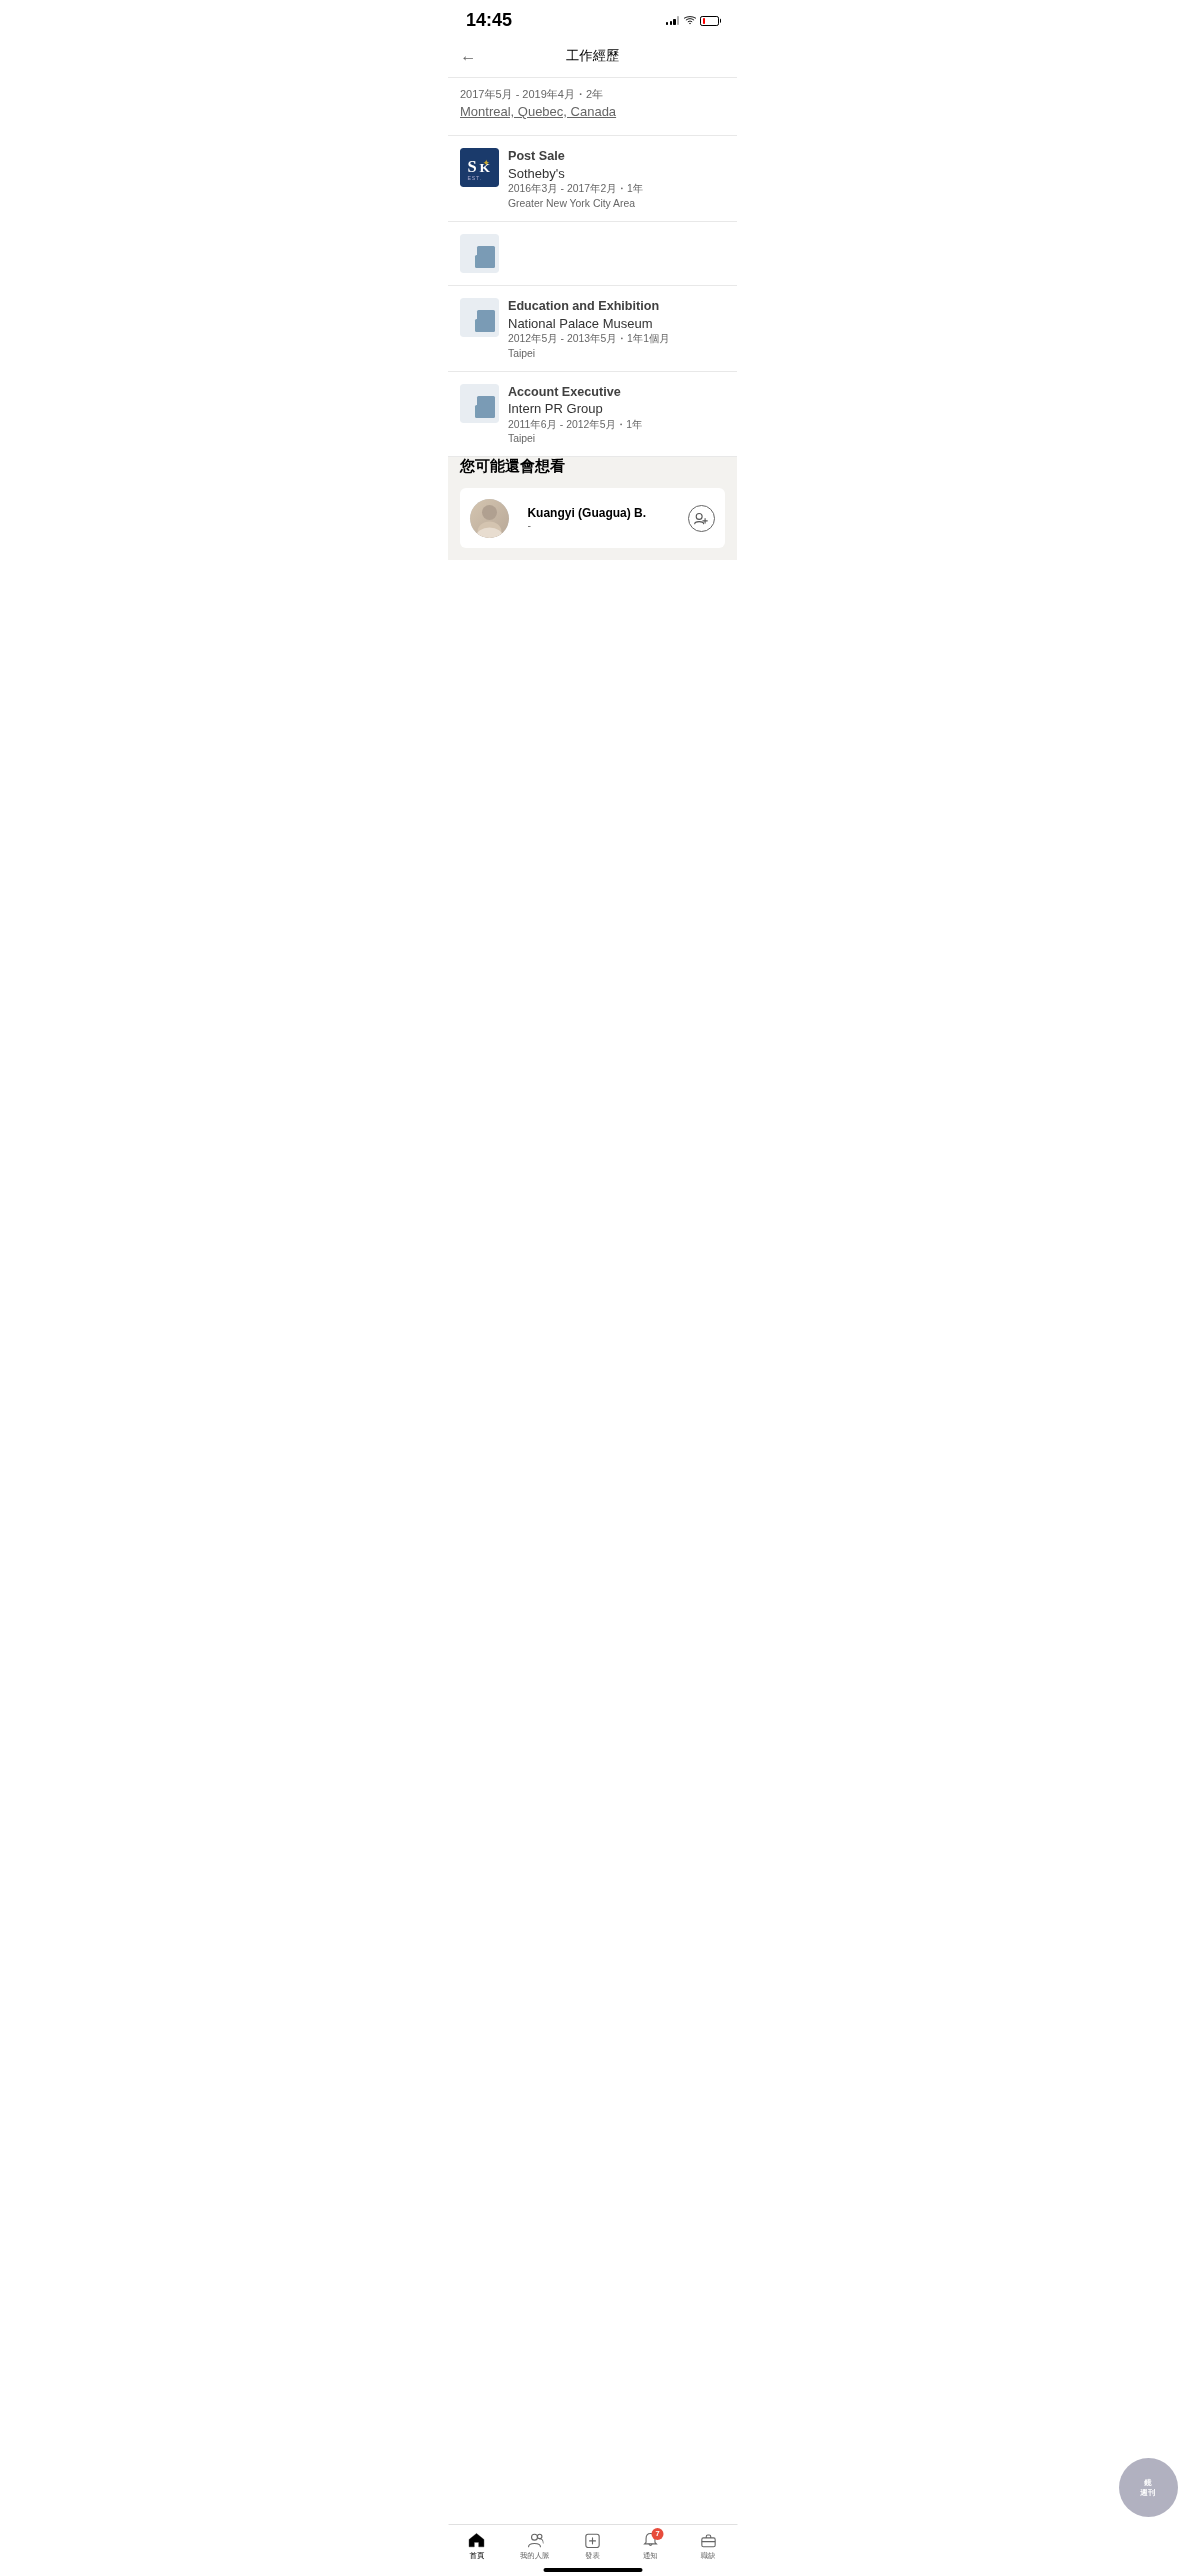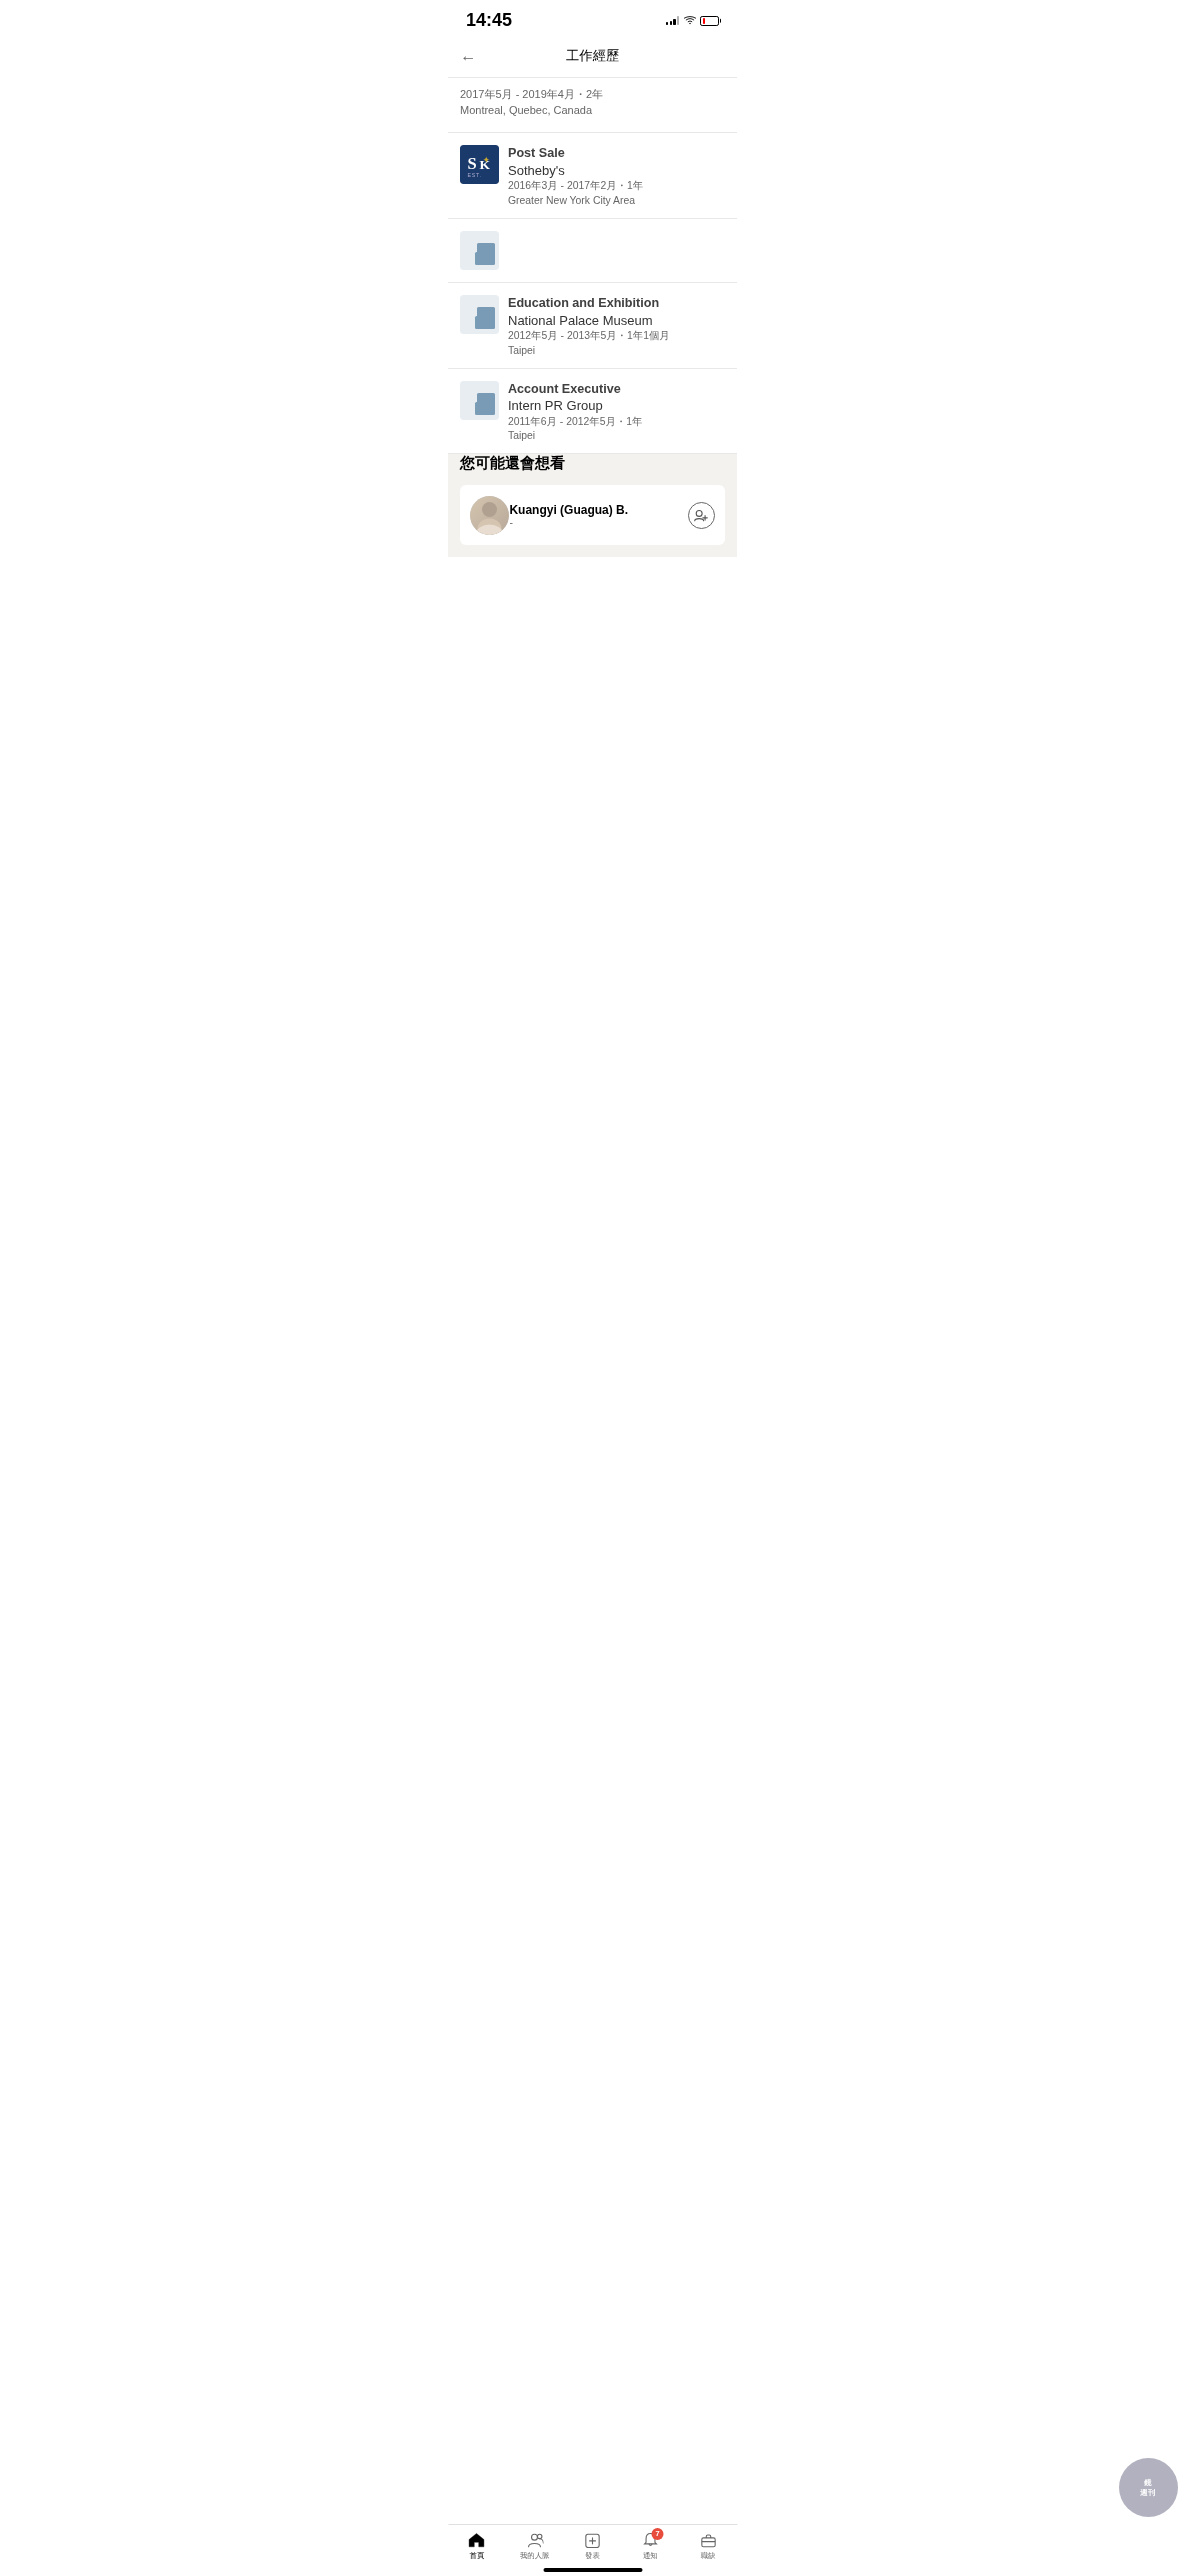--- a/index.html
+++ b/index.html
@@ -212,41 +212,42 @@
       padding: 9px 12px 16px;
       border-bottom: 0.7px solid #e8e8e8;
     }
 
     .partial-entry .job-duration {
       font-size: 11px;
       color: #666;
     }
 
     .partial-entry .job-location {
-      font-size: 11px;
-      color: #666;
+      font-size: 13px;
+      color: #666;
+      text-decoration: underline;
     }
 
     
     .recommendations-section {
       background: #f3f2ef;
       padding: 0 12px 12px;
     }
 
     .recommendations-title {
       font-size: 15px;
       font-weight: 700;
       color: #000;
       margin-bottom: 12px;
     }
 
     .person-card {
       display: flex;
       align-items: center;
-      gap: 0;
+      gap: 18px;
       background: #fff;
       border-radius: 6px;
       padding: 10.4px;
     }
 
     .person-avatar {
       width: 39px;
       height: 39px;
       border-radius: 50%;
       background: #ccc;

